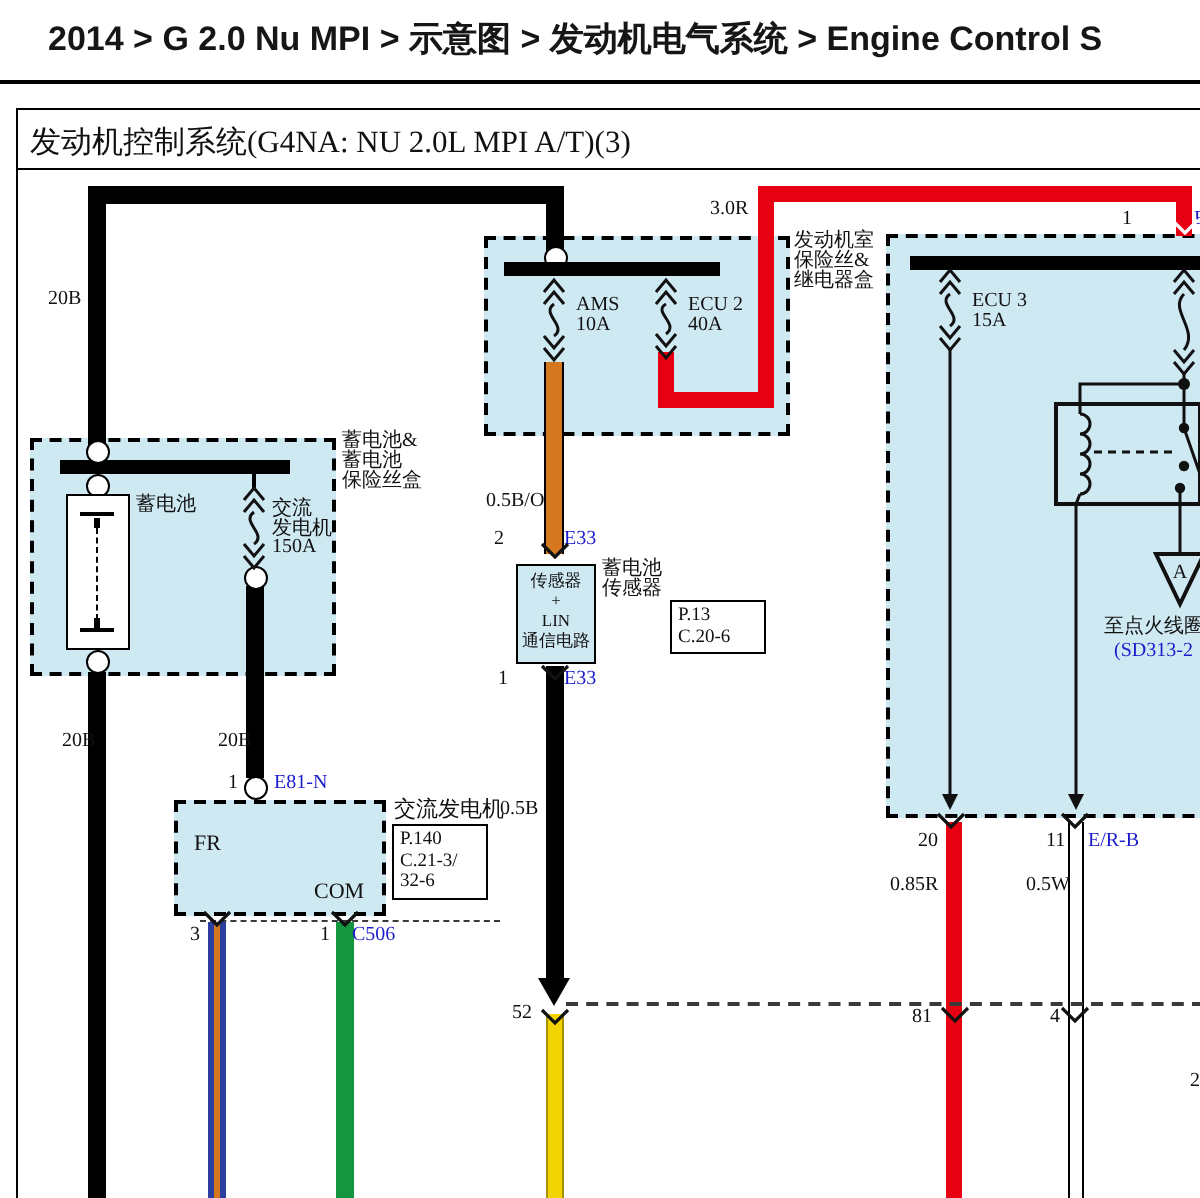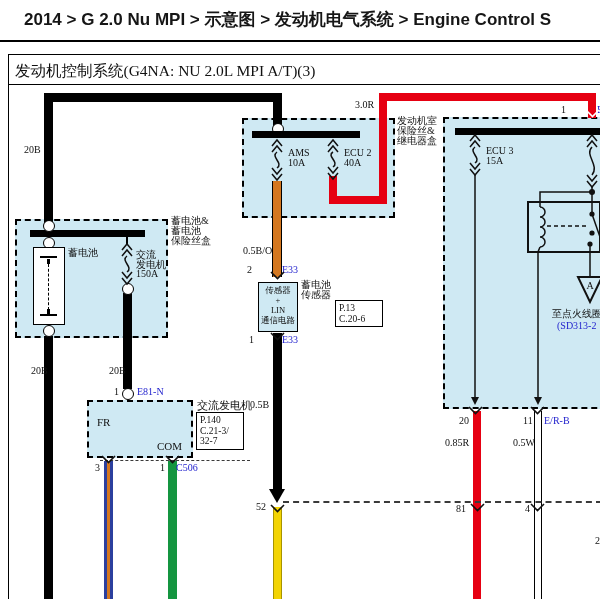--- a/index.html
+++ b/index.html
@@ -190,21 +190,21 @@
 C.20-6</div>
 
   <div class="pin" style="left:114px;top:387px;">1</div>
   <div class="circ" style="left:122px;top:388px;"></div>
   <div class="pin blue" style="left:137px;top:387px;">E81-N</div>
   <div class="lbl" style="left:97px;top:417px;font-size:11px;text-align:right;">FR</div>
   <div class="lbl" style="left:157px;top:441px;font-size:11px;">COM</div>
   <div class="lbl" style="left:197px;top:400px;font-size:11px;text-align:center;">交流发电机</div>
   <div class="refbox" style="left:196px;top:412px;width:40px;">P.140
 C.21-3/
-32-7</div>
+32-6</div>
   <div class="pin" style="left:95px;top:463px;">3</div>
   <div class="pin" style="left:160px;top:463px;">1</div>
   <div class="pin blue" style="left:176px;top:463px;">C506</div>
   <div class="dash" style="left:100px;top:460px;width:150px;border-top-width:1.5px;"></div>
 
   <div class="dash" style="left:283px;top:501px;width:319px;"></div>
   <div class="abs" style="left:269px;top:489px;width:0;height:0;border-left:8px solid transparent;border-right:8px solid transparent;border-top:14px solid #000;"></div>
   <div class="pin" style="left:256px;top:502px;">52</div>
   <div class="pin" style="left:456px;top:504px;">81</div>
   <div class="pin" style="left:525px;top:504px;">4</div>

